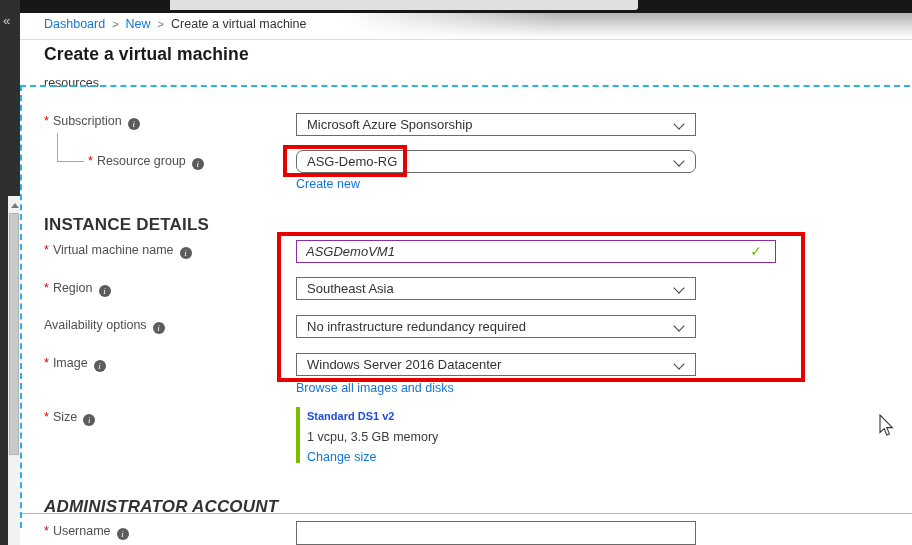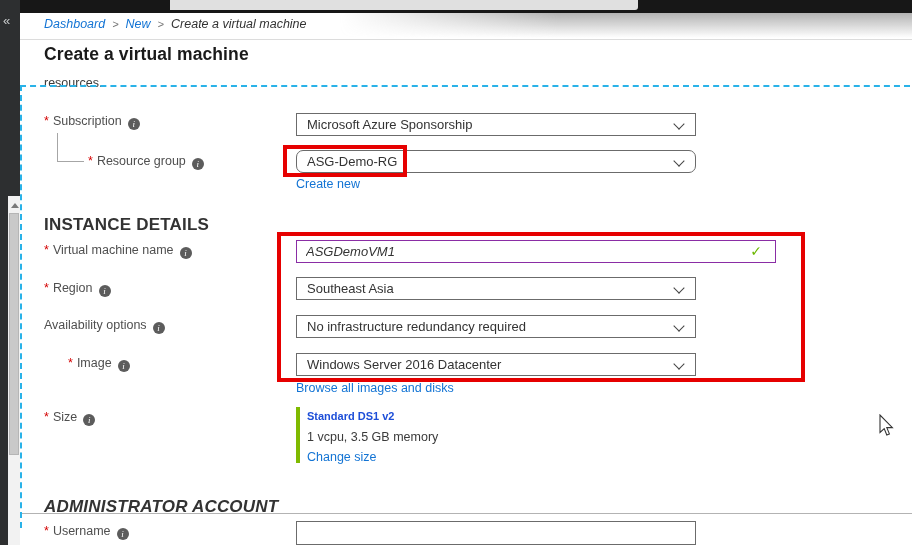--- a/index.html
+++ b/index.html
@@ -18,21 +18,21 @@
   .sb-up{position:absolute;left:11px;top:203px;width:0;height:0;border-left:4px solid transparent;border-right:4px solid transparent;border-bottom:5px solid #7a7a7a;}
   .sb-thumb{position:absolute;left:9px;top:213px;width:10px;height:242px;background:#c9c9c9;border:1px solid #b5b5b5;box-sizing:border-box;}
 
   
   .crumbbar{position:absolute;left:20px;top:13px;width:892px;height:26px;background:#fff;}
   .crumbshade{position:absolute;left:340px;top:13px;width:572px;height:27px;pointer-events:none;
     background:linear-gradient(to bottom, rgba(165,165,165,.85), rgba(255,255,255,0) 92%);
     -webkit-mask-image:linear-gradient(to right, transparent, #000 38%);
     mask-image:linear-gradient(to right, transparent, #000 38%);}
   .crumbline{position:absolute;left:20px;top:39px;width:892px;height:1px;background:#dcdcdc;}
-  .crumbs{position:absolute;left:44px;top:17px;font-size:12.5px;color:#333;font-style:italic;}
+  .crumbs{position:absolute;left:44px;top:17px;font-size:12.5px;color:#333;}
   .crumbs a{color:#1374d4;text-decoration:none;cursor:pointer;}
   .crumb-sep{color:#767676;margin:0 7px;font-size:11px;}
 
   .pagetitle{position:absolute;left:44px;top:44px;font-size:17.5px;font-weight:700;color:#1a1a1a;letter-spacing:.1px;}
   .clippedtext{position:absolute;left:44px;top:76px;font-size:12.5px;color:#3b3b3b;}
 
   
   .marquee{position:absolute;left:20px;top:85px;width:890px;height:443px;border-top:2px dashed #29b2e8;border-left:2px dashed #29b2e8;box-sizing:border-box;pointer-events:none;z-index:30;}
 
   
@@ -133,21 +133,21 @@
   </div>
 
   <div class="lbl" style="left:44px;top:318px;">
     <span>Availability options</span><span class="info">i</span>
   </div>
   <div class="ctl" style="top:315px;">
     <span>No infrastructure redundancy required</span>
     <span class="chev"></span>
   </div>
 
-  <div class="lbl" style="left:44px;top:356px;margin-left:24px;">
+  <div class="lbl" style="left:44px;top:356px;">
     <span class="req">*</span><span>Image</span><span class="info">i</span>
   </div>
   <div class="ctl" style="top:353px;">
     <span>Windows Server 2016 Datacenter</span>
     <span class="chev"></span>
   </div>
   <a class="link" style="left:296px;top:381px;">Browse all images and disks</a>
 
   <div class="lbl" style="left:44px;top:410px;">
     <span class="req">*</span><span>Size</span><span class="info">i</span>

